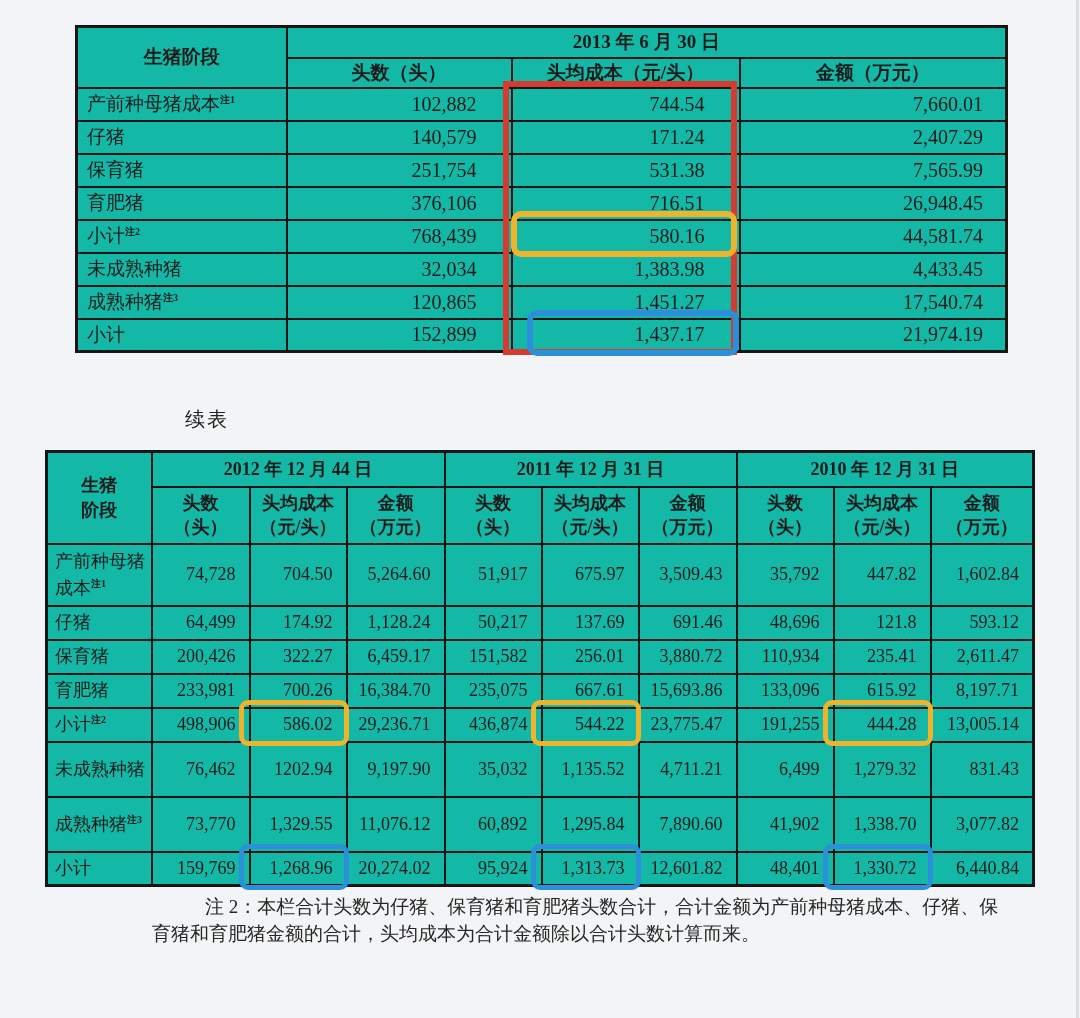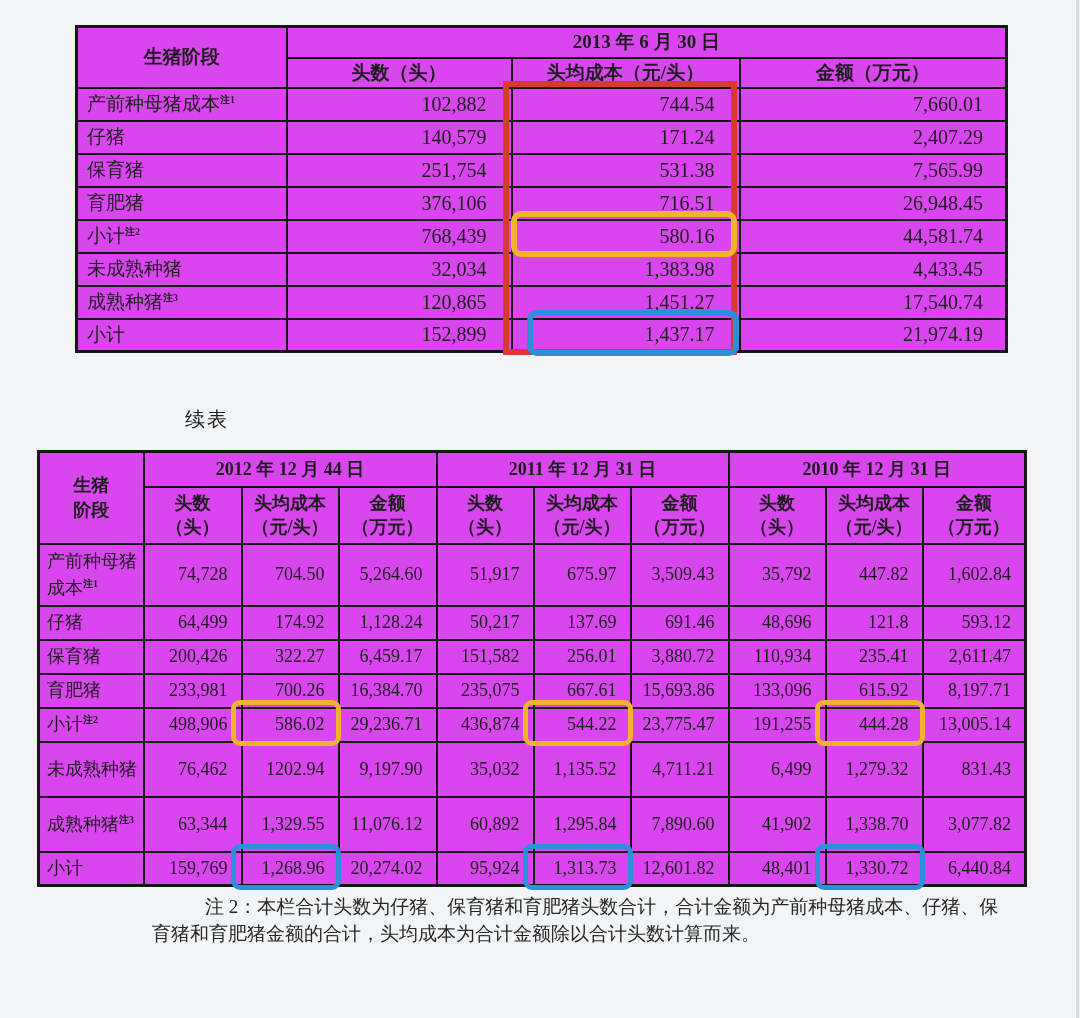--- a/index.html
+++ b/index.html
@@ -4,35 +4,35 @@
 <style>
   html,body{margin:0;padding:0;}
   body{
     width:1080px;height:1018px;position:relative;overflow:hidden;
     background:#f3f4f6;
     font-family:"Liberation Serif","DejaVu Serif",serif;
     color:#1b1b1b;
   }
   .page-edge{position:absolute;top:0;height:100%;background:#d9dce1;}
 
-  table{border-collapse:collapse;table-layout:fixed;background:#d946ef;}
+  table{border-collapse:collapse;table-layout:fixed;background:#14b8a6;}
   td{border:2px solid #161616;overflow:hidden;}
 
   
   .t1-wrap{position:absolute;left:75px;top:25px;width:930px;height:324px;}
   .t1{width:930px;border:3px solid #161616;}
   .t1 td{font-size:20px;}
   .t1 .hdr{font-weight:bold;text-align:center;font-size:19px;}
   .t1 .lbl{text-align:left;padding-left:9px;font-size:19px;}
-  .t1 .num{text-align:right;padding-right:24px;}
+  .t1 .num{text-align:right;padding-right:34px;}
   .t1 .num.amt{padding-right:22px;}
   sup{font-size:10px;line-height:0;font-weight:bold;}
 
   
-  .t2-wrap{position:absolute;left:37px;top:450px;width:987px;height:434px;}
+  .t2-wrap{position:absolute;left:45px;top:450px;width:987px;height:434px;}
   .t2{width:987px;border:3px solid #161616;}
   .t2 td{font-size:18px;}
   .t2 .hdr{font-weight:bold;text-align:center;white-space:pre-line;line-height:1.35;font-size:18px;}
   .t2 .lbl{text-align:left;padding-left:7px;font-size:18px;line-height:1.45;}
   .t2 .num{text-align:right;padding-right:13px;}
 
   
   .ovl{position:absolute;pointer-events:none;box-sizing:border-box;background:transparent;}
   .ovl.red{border:6px solid var(--red);}
   .ovl.yel{border:6px solid var(--yellow);border-radius:10px;}
@@ -246,21 +246,21 @@
       <td class="num">9,197.90</td>
       <td class="num">35,032</td>
       <td class="num">1,135.52</td>
       <td class="num">4,711.21</td>
       <td class="num">6,499</td>
       <td class="num">1,279.32</td>
       <td class="num">831.43</td>
     </tr>
     <tr style="height:55px">
       <td class="lbl"><span>成熟种猪</span><sup>注3</sup></td>
-      <td class="num">63,344</td>
+      <td class="num">73,770</td>
       <td class="num">1,329.55</td>
       <td class="num">11,076.12</td>
       <td class="num">60,892</td>
       <td class="num">1,295.84</td>
       <td class="num">7,890.60</td>
       <td class="num">41,902</td>
       <td class="num">1,338.70</td>
       <td class="num">3,077.82</td>
     </tr>
     <tr style="height:34px">

